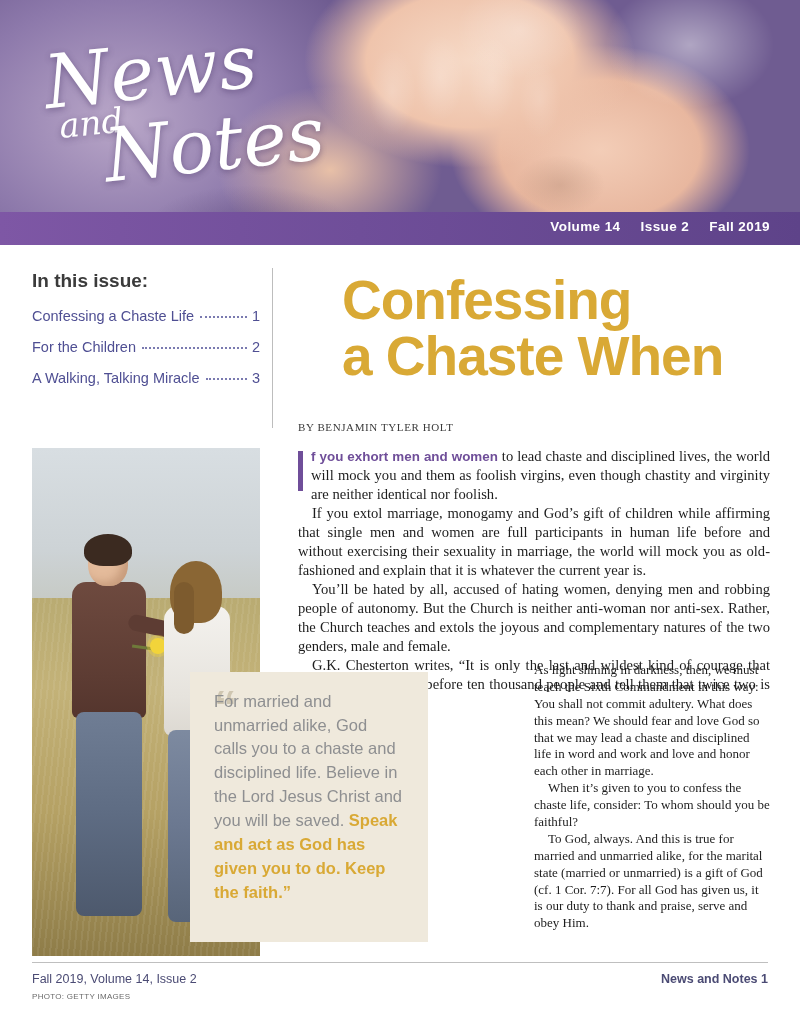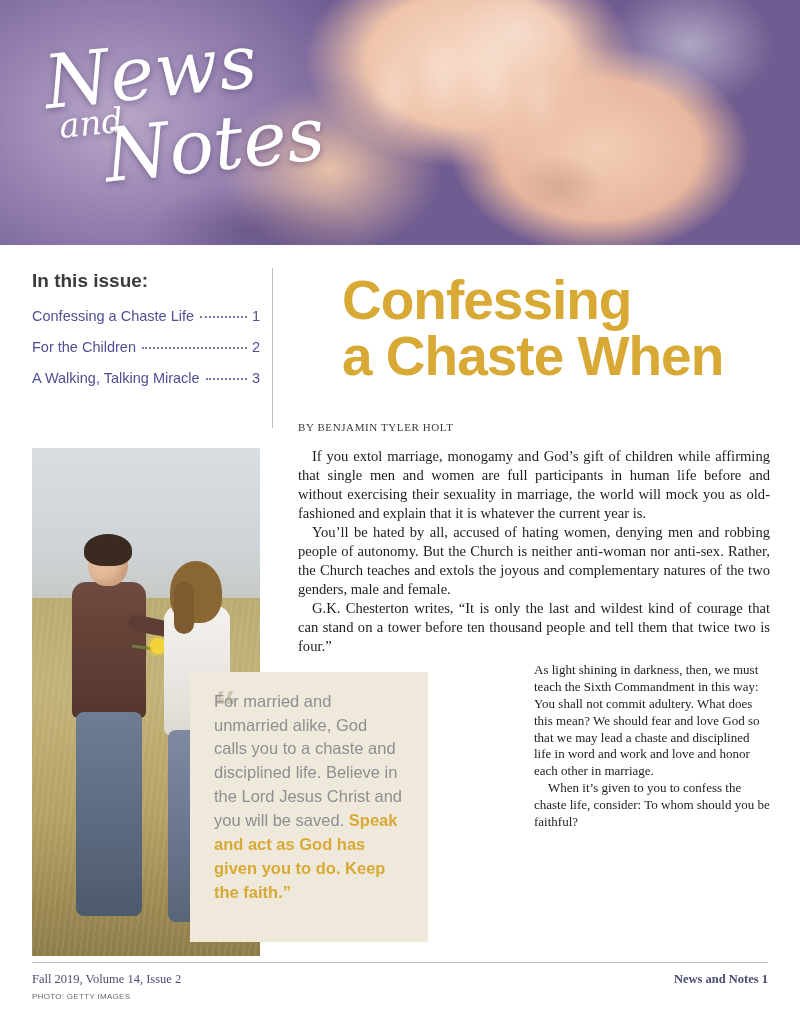--- a/index.html
+++ b/index.html
@@ -231,21 +231,21 @@
     text-indent:14px;text-align:left;
   }
   .col-right p.first{text-indent:0;}
 
   
   .footer-rule{
     position:absolute;left:32px;top:962px;width:736px;height:1px;background:#bfbfbf;
   }
   .footer{
     position:absolute;left:32px;top:972px;width:736px;
-    font-family:Liberation Serif, serif;
+    font-family:Liberation Sans, sans-serif;
     font-size:12.5px;color:#4a4a6a;
     display:flex;justify-content:space-between;align-items:flex-start;
   }
   .footer .left{color:#4b4b74;}
   .footer .right{color:#4b4b74;font-weight:bold;}
   .photo-credit{
     position:absolute;left:32px;top:992px;
     font-family:"Liberation Sans", sans-serif;
     font-size:8px;letter-spacing:.3px;color:#6a6a6a;
   }
@@ -256,20 +256,27 @@
 <div class="masthead">
   <div class="mast-photo"></div>
   <div class="mast-fingers"></div>
 
   <div class="logo">
     <span class="l1">News</span>
     <span class="l2">and</span>
     <span class="l3">Notes</span>
   </div>
 
+  <div class="mast-bar">
+    <div class="issue-line">
+      <span>Volume 14</span>
+      <span>Issue 2</span>
+      <span>Fall 2019</span>
+    </div>
+  </div>
 </div>
 
 <div class="toc">
   <h2>In this issue:</h2>
 
   <div class="toc-item">
     <span class="t-label">Confessing a Chaste Life</span>
     <span class="t-dots"></span>
     <span class="t-page">1</span>
   </div>
@@ -311,35 +318,39 @@
 </div>
 
 <div class="headline">
   <span>Confessing</span><br>
   <span>a Chaste When</span>
 </div>
 
 <div class="byline">BY BENJAMIN TYLER HOLT</div>
 
 <div class="article">
+  <p class="first">
+    <span class="dropbar"></span><span class="lede">f you exhort men and women</span><span> to lead chaste and disciplined lives, the world will mock you and them as foolish virgins, even though chastity and virginity are neither identical nor foolish.</span>
+  </p>
   <p>If you extol marriage, monogamy and God’s gift of children while affirming that single men and women are full participants in human life before and without exercising their sexuality in marriage, the world will mock you as old-fashioned and explain that it is whatever the current year is.</p>
   <p>You’ll be hated by all, accused of hating women, denying men and robbing people of autonomy. But the Church is neither anti-woman nor anti-sex. Rather, the Church teaches and extols the joyous and complementary natures of the two genders, male and female.</p>
   <p>G.K. Chesterton writes, “It is only the last and wildest kind of courage that can stand on a tower before ten thousand people and tell them that twice two is four.”</p>
 </div>
 
 <div class="pull-quote">
   <span class="qmark">“</span>
   <div class="qtext">
     <span>For married and unmarried alike, God calls you to a chaste and disciplined life. Believe in the Lord Jesus Christ and you will be saved. </span><span class="emph">Speak and act as God has given you to do. Keep the faith.”</span>
   </div>
 </div>
 
 <div class="col-right">
   <p class="first">As light shining in darkness, then, we must teach the Sixth Commandment in this way: You shall not commit adultery. What does this mean? We should fear and love God so that we may lead a chaste and disciplined life in word and work and love and honor each other in marriage.</p>
   <p>When it’s given to you to confess the chaste life, consider: To whom should you be faithful?</p>
+  <p>To God, always. And this is true for married and unmarried alike, for the marital state (married or unmarried) is a gift of God (cf. 1 Cor. 7:7). For all God has given us, it is our duty to thank and praise, serve and obey Him.</p>
 </div>
 
 <div class="footer-rule"></div>
 <div class="footer">
   <span class="left">Fall 2019, Volume 14, Issue 2</span>
   <span class="right">News and Notes  1</span>
 </div>
 <div class="photo-credit">PHOTO: GETTY IMAGES</div>
 
 </body></html>

